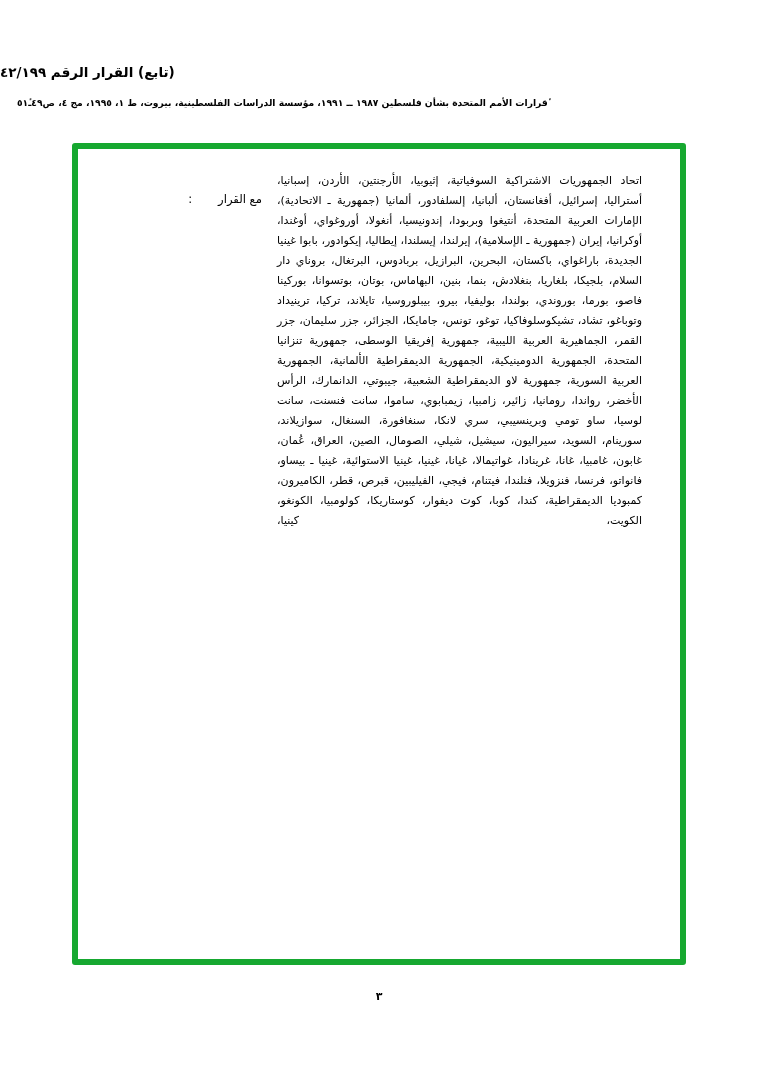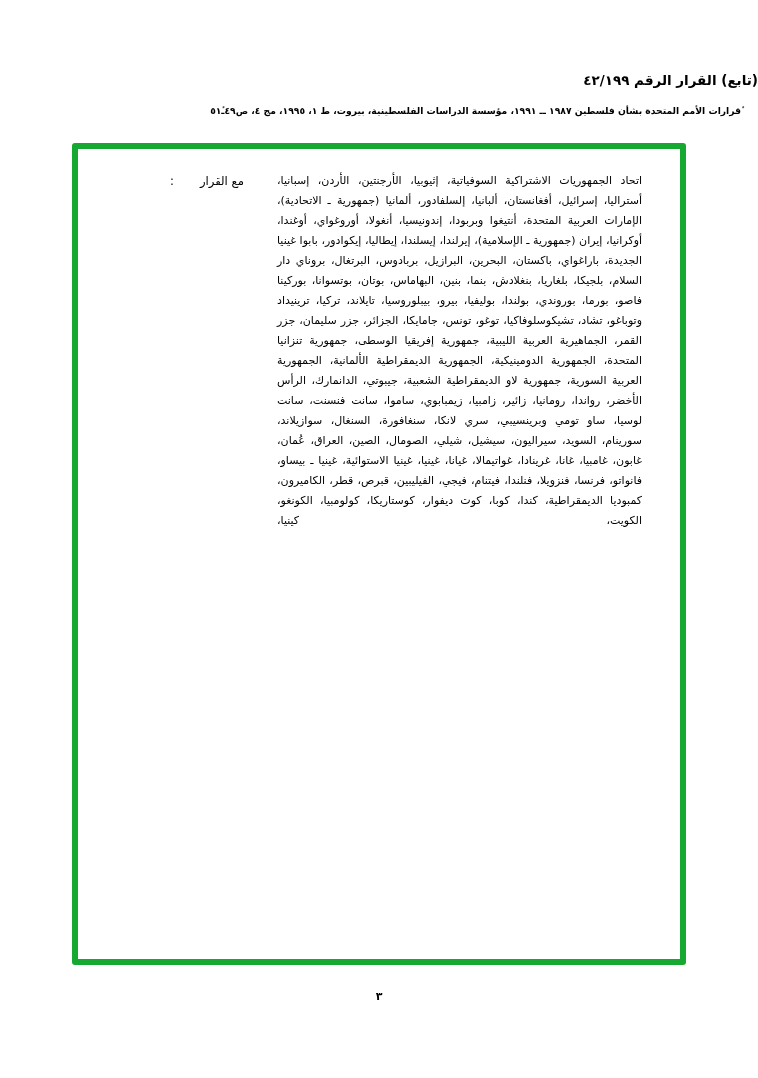--- a/index.html
+++ b/index.html
@@ -17,24 +17,24 @@
   }
 
   .page {
     position: absolute;
     inset: 0;
     background: #ffffff;
   }
 
   .doc-header {
     position: absolute;
-    top: 72px;
+    top: 64px;
     left: 0;
     right: 0;
-    text-align: right;
+    text-align: left;
   }
 
   .doc-title {
     font-size: 13.5px;
     font-weight: bold;
     letter-spacing: 0;
     direction: rtl;
     margin: 0 0 7px 0;
     line-height: 1.2;
   }
@@ -75,25 +75,25 @@
     direction: rtl;
     text-align: justify;
     text-align-last: justify;
     font-size: 11px;
     line-height: 1.82;
     letter-spacing: 0.1px;
   }
 
   .label-col {
     position: absolute;
-    top: 8px;
+    top: 26px;
     right: 400px;
     width: 110px;
     direction: rtl;
-    text-align: center;
+    text-align: right;
     font-size: 11.6px;
     line-height: 1.82;
     white-space: nowrap;
   }
 
   .label-col .colon {
     display: inline-block;
     margin-right: 26px;
   }
 

